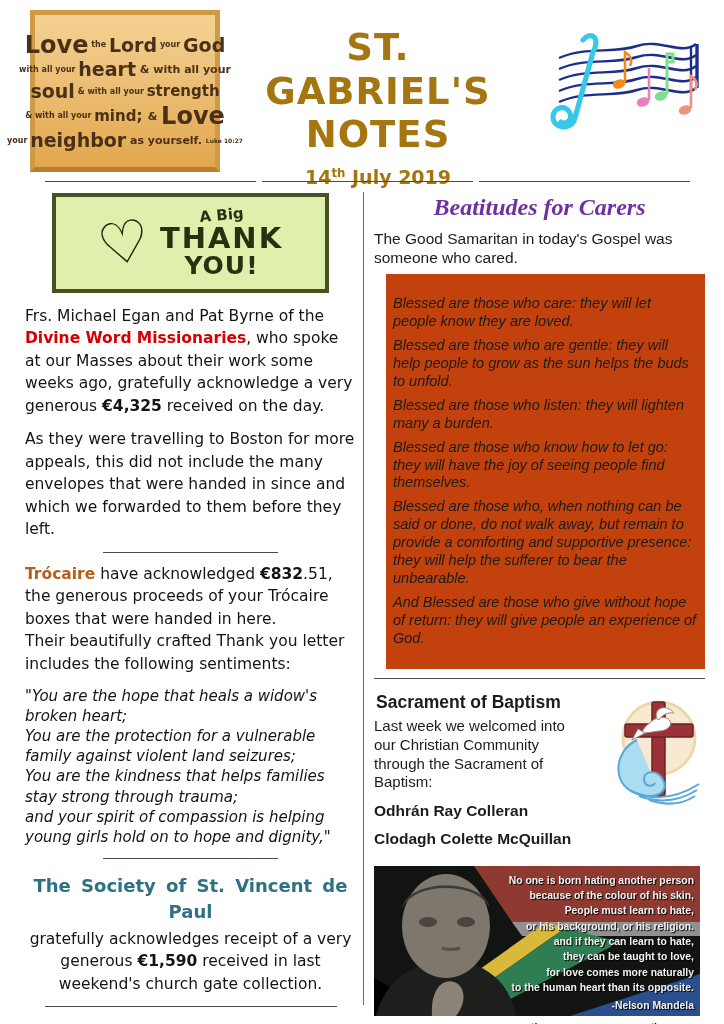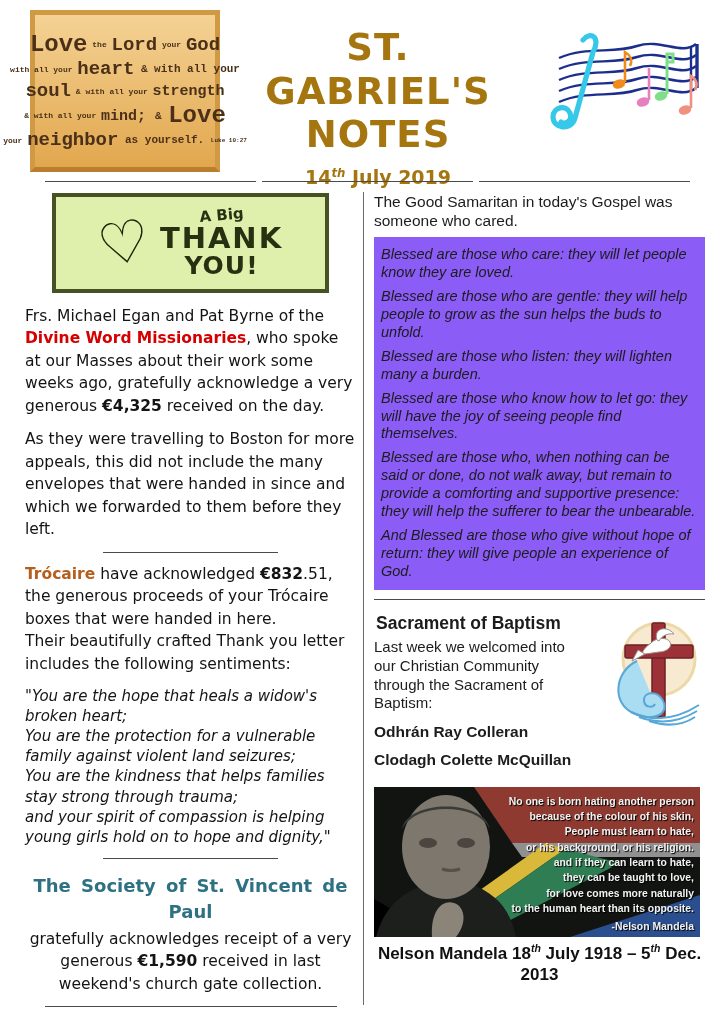--- a/index.html
+++ b/index.html
@@ -3,21 +3,21 @@
 <meta charset="utf-8">
 <style>
   html,body{margin:0;padding:0;background:#888;}
   .page{position:relative;width:724px;height:1024px;background:#ffffff;overflow:hidden;
         font-family:"DejaVu Sans",sans-serif;}
 
   
   .word-art{position:absolute;left:30px;top:10px;width:190px;height:162px;box-sizing:border-box;
     background:linear-gradient(#f4d294,#e2a74e);border:5px solid #d09a44;border-bottom-color:#b97f2e;
     display:flex;flex-direction:column;justify-content:center;align-items:center;gap:3px;
-    color:#4a3018;font-weight:700;text-align:center;font-family:Liberation Mono, monospace;}
+    color:#4a3018;font-weight:700;text-align:center;}
   .word-art .wa-line{line-height:1;white-space:nowrap;}
   .word-art .seg{vertical-align:middle;}
   .word-art .t0{font-size:6px;}
   .word-art .t1{font-size:8px;}
   .word-art .t2{font-size:11px;}
   .word-art .t3{font-size:15px;}
   .word-art .t4{font-size:19px;}
   .word-art .t5{font-size:24px;}
 
   .title-block{position:absolute;left:232px;top:26px;width:292px;text-align:center;color:#a5760f;}
@@ -32,21 +32,21 @@
   .v-divider{position:absolute;left:363px;top:192px;height:813px;border-left:1.5px solid #6a6a6a;}
 
   
   .divider{border-top:1.5px solid #4a4a4a;margin:10px auto;}
   .divider.short{width:175px;}
   .divider.long{width:292px;}
   .divider.full{width:100%;margin:9px 0;}
   .seg.b{font-weight:700;}
   .seg.red{color:#d60000;font-weight:700;}
   .seg.brown{color:#b45f1d;font-weight:700;}
-  .seg.sup{vertical-align:super;font-size:62%;font-style:italic;}
+  .seg.sup{vertical-align:super;font-size:62%;}
 
   
   .col-left{position:absolute;left:25px;top:193px;width:331px;font-size:15.5px;line-height:1.45;color:#141414;}
   .col-left p{margin:0 0 11px;}
   .thank-you{width:277px;height:100px;box-sizing:border-box;margin:0 auto 12px;background:#dff0ad;
     border:4px solid #465223;display:flex;align-items:center;justify-content:center;gap:10px;}
   .ty-heart{font-size:58px;line-height:.9;color:#1d2408;transform:rotate(-10deg);}
   .ty-text{text-align:center;color:#273010;font-weight:800;line-height:1;}
   .ty-top{font-size:15px;transform:rotate(-5deg);margin-bottom:1px;}
   .ty-main{font-size:29px;letter-spacing:2px;}
@@ -55,21 +55,21 @@
   .quote{font-style:italic;white-space:pre-line;font-size:15px;line-height:1.34;}
   .svdp-heading{color:#2e7183;font-size:18px;font-weight:700;text-align:center;word-spacing:4px;margin:14px 0 3px;}
   .svdp-body{text-align:center;}
 
   
   .col-right{position:absolute;left:374px;top:192px;width:331px;
     font-family:"Liberation Sans",sans-serif;font-size:15px;line-height:1.25;color:#1c1c1c;}
   .beat-heading{font-family:"Liberation Serif",serif;font-style:italic;font-weight:700;
     color:#7030a0;font-size:24px;text-align:center;margin:0 0 7px;}
   .gospel-intro{margin:0 0 6px;font-size:15.5px;}
-  .beatitudes{background:#8b5cf6;padding:9px 7px;font-style:italic;font-size:14.5px;line-height:1.24;}
+  .beatitudes{background:#c2410c;padding:21px 7px;font-style:italic;font-size:14.5px;line-height:1.24;margin-left:12px;}
   .beatitudes p{margin:0 0 6px;}
   .beatitudes p:last-child{margin-bottom:0;}
   .baptism{margin-top:4px;overflow:hidden;}
   .baptism-img{float:right;width:100px;height:124px;margin:2px 0 0 8px;}
   .bap-heading{font-size:17.5px;font-weight:700;margin:4px 2px 3px;}
   .bap-body{width:212px;margin:0 0 9px;}
   .bname{font-weight:700;font-size:15.5px;margin:0 0 9px;}
   .mandela{position:relative;width:326px;height:150px;margin-top:8px;}
   .mandela svg{position:absolute;left:0;top:0;}
   .m-quote{position:absolute;right:6px;top:7px;width:238px;text-align:right;color:#f2f2f2;
@@ -152,20 +152,21 @@
     <div class="divider short"></div>
 
     <h3 class="svdp-heading">The Society of St. Vincent de Paul</h3>
     <p class="svdp-body"><span class="seg">gratefully acknowledges receipt of a very generous </span><span class="seg b">€1,590</span><span class="seg"> received in last weekend's church gate collection.</span></p>
 
     <div class="divider long"></div>
   </section>
 
   <section class="col-right">
 
+    <h2 class="beat-heading">Beatitudes for Carers</h2>
     <p class="gospel-intro">The Good Samaritan in today's Gospel was someone who cared.</p>
 
     <div class="beatitudes">
       <p>Blessed are those who care:  they will let people know they are loved.</p>
       <p>Blessed are those who are gentle:  they will help people to grow as the sun helps the buds to unfold.</p>
       <p>Blessed are those who listen: they will lighten many a burden.</p>
       <p>Blessed are those who know how to let go: they will have the joy of seeing people find themselves.</p>
       <p>Blessed are those who, when nothing can be said or done, do not walk away, but remain to provide a comforting and supportive presence: they will help the sufferer to bear the unbearable.</p>
       <p>And Blessed are those who give without hope of return:  they will give people an experience of God.</p>
     </div>

